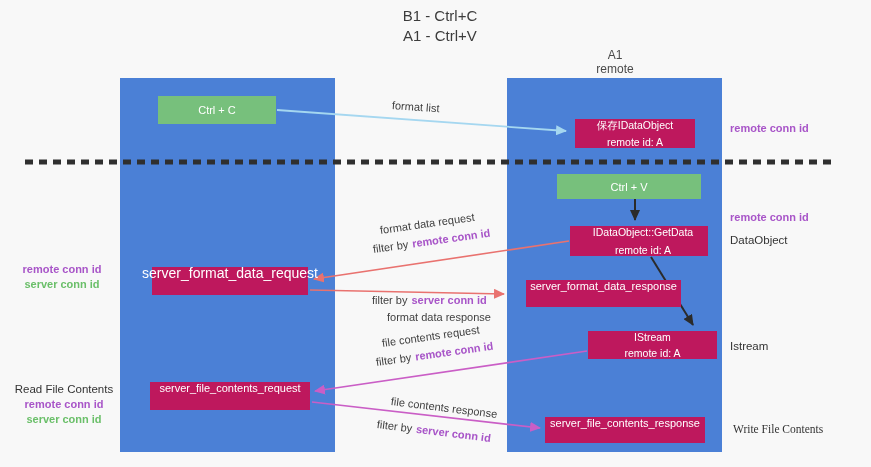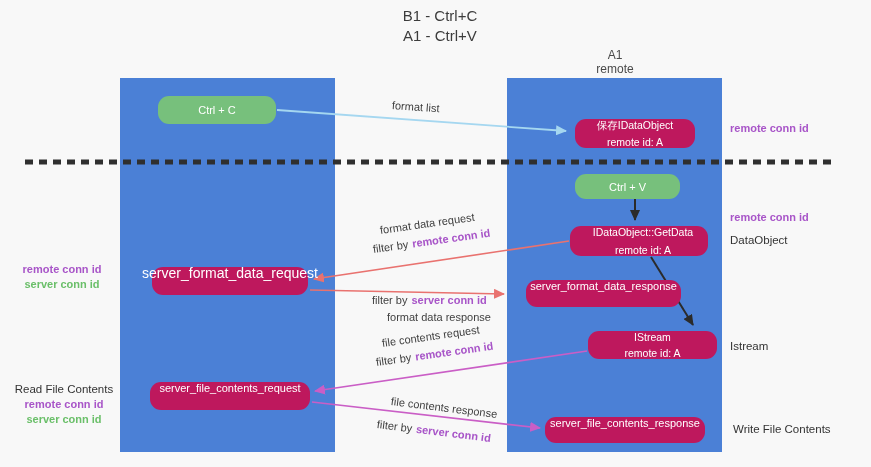--- a/index.html
+++ b/index.html
@@ -16,21 +16,21 @@
     font-size:15px;line-height:20px;color:#3c3c3c;
   }
   .col-header{
     width:120px;text-align:center;font-size:12px;line-height:14px;color:#4a4a4a;
   }
   .lane{
     background:#4b80d6;width:215px;top:78px;height:374px;
   }
   .node{
     color:#fff;text-align:center;display:flex;flex-direction:column;
-    justify-content:center;align-items:center;line-height:12px;border-radius:11px;
+    justify-content:center;align-items:center;line-height:12px;
   }
   .node.green{background:#77c07c;font-size:11px;}
   .node.orange{background:#be185d;font-size:10.5px;justify-content:space-between;}
   .node .l2{margin-top:2px;}
   .flow-label{font-size:11px;color:#3f3f3f;white-space:nowrap;transform-origin:left center;}
   .rot-neg{transform:rotate(-8deg);}
   .rot-pos{transform:rotate(7deg);}
   .rot-blue{transform:rotate(4deg);}
   .purple{color:#a855c8;font-weight:bold;}
   .greentx{color:#6abf69;font-weight:bold;}
@@ -93,21 +93,21 @@
 
   <div class="abs node green" style="left:158px;top:96px;width:118px;height:28px;">
     <span>Ctrl + C</span>
   </div>
 
   <div class="abs node orange" style="left:575px;top:119px;width:120px;height:29px;">
     <span>保存IDataObject</span>
     <span class="l2">remote id: A</span>
   </div>
 
-  <div class="abs node green" style="left:575px;top:174px;width:105px;height:25px;">
+  <div class="abs node green" style="left:557px;top:174px;width:144px;height:25px;">
     <span>Ctrl + V</span>
   </div>
 
   <div class="abs node orange" style="left:570px;top:226px;width:130px;height:30px;padding-left:8px;">
     <span>IDataObject::GetData</span>
     <span class="l2">remote id: A</span>
   </div>
 
   <div class="abs node orange" style="left:152px;top:267px;width:156px;height:28px;font-size:14px;">
     <span>server_format_data_request</span>
@@ -149,21 +149,21 @@
 
   <div class="abs flow-label rot-pos" style="left:391px;top:395px;">file contents response</div>
   <div class="abs flow-label rot-pos" style="left:377px;top:418px;">
     <span class="filter-prefix">filter by</span><span class="purple">server conn id</span>
   </div>
 
   <div class="abs side purple" style="left:730px;top:122px;">remote conn id</div>
   <div class="abs side purple" style="left:730px;top:211px;">remote conn id</div>
   <div class="abs side plain" style="left:730px;top:234px;">DataObject</div>
   <div class="abs side plain" style="left:730px;top:340px;">Istream</div>
-  <div class="abs side plain" style="left:733px;top:423px;">Write File Contents</div>
+  <div class="abs side plain" style="left:733px;top:423px;font-family:Liberation Serif, serif;">Write File Contents</div>
 
   <div class="abs left-stack" style="left:8px;top:262px;width:108px;">
     <div class="side purple">remote conn id</div>
     <div class="side greentx">server conn id</div>
   </div>
 
   <div class="abs left-stack" style="left:8px;top:382px;width:112px;">
     <div class="side plain">Read File Contents</div>
     <div class="side purple">remote conn id</div>
     <div class="side greentx">server conn id</div>

